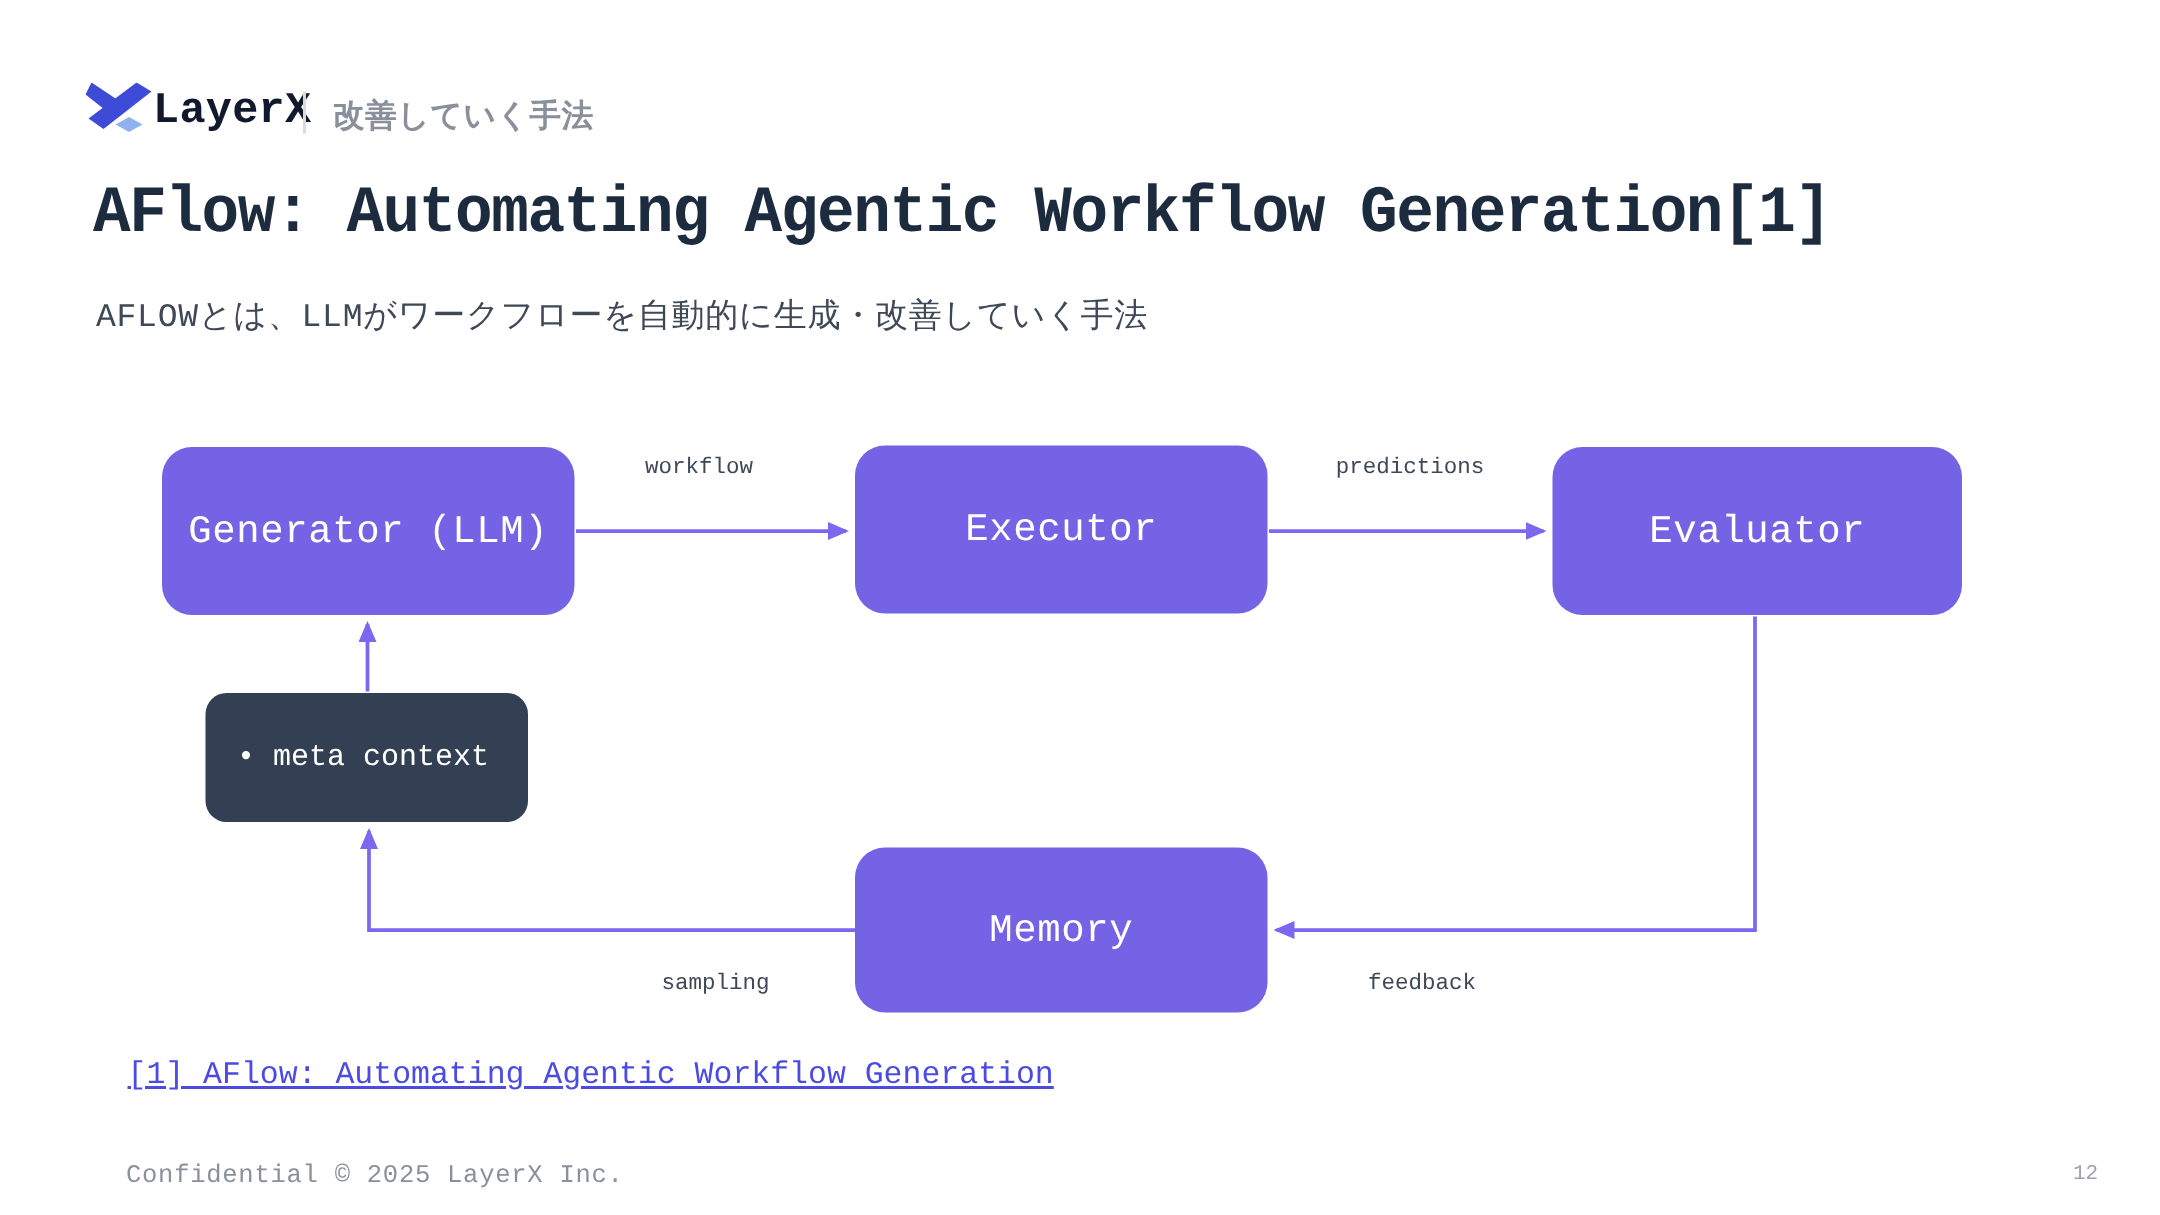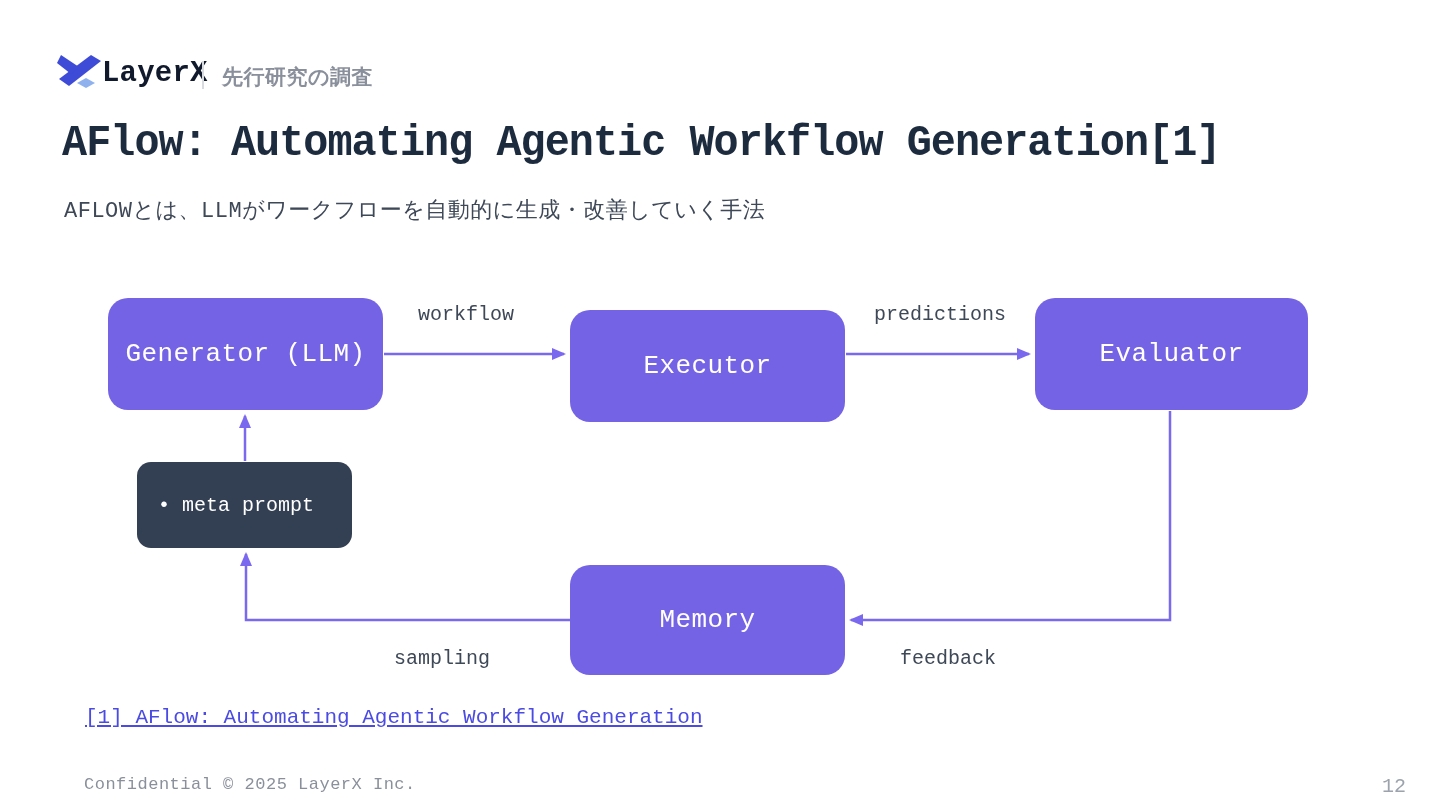--- a/index.html
+++ b/index.html
@@ -28,68 +28,68 @@
     position:absolute;left:64px;top:195px;font-size:22px;font-weight:400;
     color:var(--body-text,#3E4857);white-space:nowrap;letter-spacing:0.5px;
   }
   
   .node{
     position:absolute;background:var(--accent-purple,#7463E5);border-radius:20px;
     display:flex;align-items:center;justify-content:center;
     color:#ffffff;font-size:26px;letter-spacing:0.4px;
   }
   .node-generator{left:108px;top:298px;width:275px;height:112px;}
-  .node-executor{left:570px;top:310px;width:275px;height:112px;}
+  .node-executor{left:570px;top:297px;width:275px;height:112px;}
   .node-evaluator{left:1035px;top:298px;width:273px;height:112px;}
   .node-memory{left:570px;top:565px;width:275px;height:110px;align-items:center;}
   .note-box{
     position:absolute;left:137px;top:462px;width:215px;height:86px;
     background:var(--note-dark,#333F52);border-radius:14px;
     display:flex;flex-direction:column;justify-content:center;
     padding-left:21px;box-sizing:border-box;
     color:#ffffff;font-size:20px;line-height:27px;
   }
   .edge-label{
-    position:absolute;width:140px;text-align:center;font-size:20px;
+    position:absolute;width:140px;text-align:center;font-size:15px;
     color:var(--body-text,#3E4857);
   }
   .lbl-workflow{left:396px;top:303px;}
   .lbl-predictions{left:870px;top:303px;}
-  .lbl-sampling{left:372px;top:647px;}
+  .lbl-sampling{left:407px;top:647px;}
   .lbl-feedback{left:878px;top:647px;}
   .arrows{position:absolute;left:0;top:0;width:1440px;height:810px;pointer-events:none;}
   .arrows .line{stroke:var(--arrow-purple,#7A68EE);stroke-width:2.5;fill:none;}
   .arrows .head{fill:var(--arrow-purple,#7A68EE);}
   
   .ref-link{
     position:absolute;left:85px;top:706px;font-size:21px;
     color:var(--link-blue,#4B4BE4);text-decoration:underline;white-space:nowrap;
   }
   .confidential{
     position:absolute;left:84px;top:775px;font-size:17px;letter-spacing:0.5px;
     color:var(--muted-text,#8A909B);
   }
   .page-number{
-    position:absolute;left:1382px;top:775px;font-size:20px;
+    position:absolute;left:1382px;top:775px;font-size:14px;
     color:#9CA3AC;
   }
 </style>
 </head>
 <body>
 
 <div class="slide">
 
   <svg class="logo-icon" viewBox="0 0 44 42" aria-hidden="true">
     <polygon points="34,0 44,6 12,31 2,24" fill="#3D4BD7"></polygon>
     <polygon points="4,0 22,12 14,19 0,8" fill="#3D4BD7"></polygon>
     <polygon points="20,28 29,23 38,28 29,33" fill="#8FB2EF"></polygon>
   </svg>
   <div class="logo-text">LayerX</div>
   <div class="header-sep"></div>
-  <div class="section-label">先行研究の調査</div>
+  <div class="section-label">改善していく手法</div>
 
   <h1 class="title" style="margin:0;font-weight:800;">AFlow: Automating Agentic Workflow Generation[1]</h1>
   <div class="subtitle">AFLOWとは、LLMがワークフローを自動的に生成・改善していく手法</div>
 
   <svg class="arrows" aria-hidden="true">
     <defs>
       <marker id="ah" viewBox="0 0 14 12" refX="12" refY="6" markerWidth="14" markerHeight="12" markerUnits="userSpaceOnUse" orient="auto">
         <path class="head" d="M0,0 L14,6 L0,12 Z"></path>
       </marker>
     </defs>
@@ -107,21 +107,21 @@
     <span>Executor</span>
   </div>
   <div class="node node-evaluator">
     <span>Evaluator</span>
   </div>
   <div class="node node-memory">
     <span>Memory</span>
   </div>
 
   <div class="note-box">
-    <div>• meta prompt</div>
+    <div>• meta context</div>
   </div>
 
   <div class="edge-label lbl-workflow">workflow</div>
   <div class="edge-label lbl-predictions">predictions</div>
   <div class="edge-label lbl-sampling">sampling</div>
   <div class="edge-label lbl-feedback">feedback</div>
 
   <a class="ref-link" href="#">[1] AFlow: Automating Agentic Workflow Generation</a>
   <div class="confidential">Confidential © 2025 LayerX Inc.</div>
   <div class="page-number">12</div>

